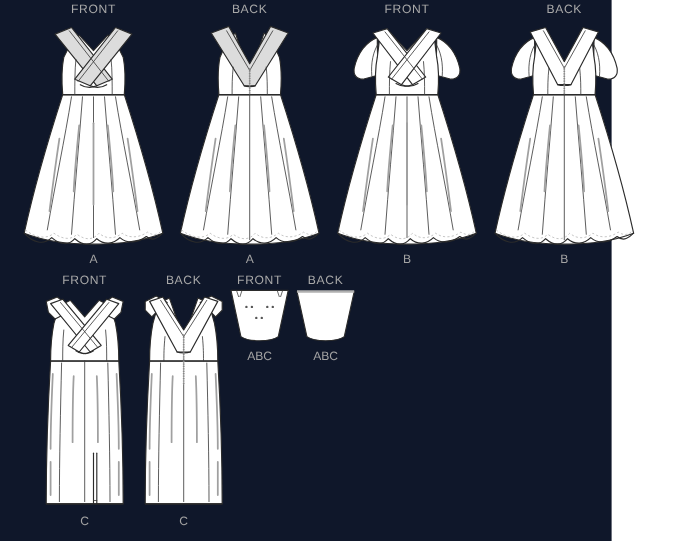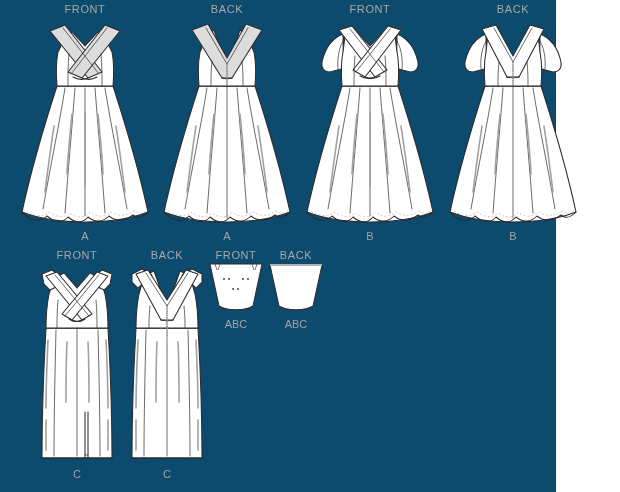--- a/index.html
+++ b/index.html
@@ -10,21 +10,21 @@
   body {
     width: 620px;
     height: 492px;
     font-family: "Liberation Sans", sans-serif;
     overflow: hidden;
   }
   #sheet {
     position: relative;
     width: 556px;
     height: 492px;
-    background: #0c4a6e;
+    background: #0f172a;
   }
   .fig {
     position: absolute;
   }
   .cap {
     position: absolute;
     color: #a8a8a8;
     font-family: "Liberation Sans", sans-serif;
     font-size: 11px;
     letter-spacing: 0.6px;

